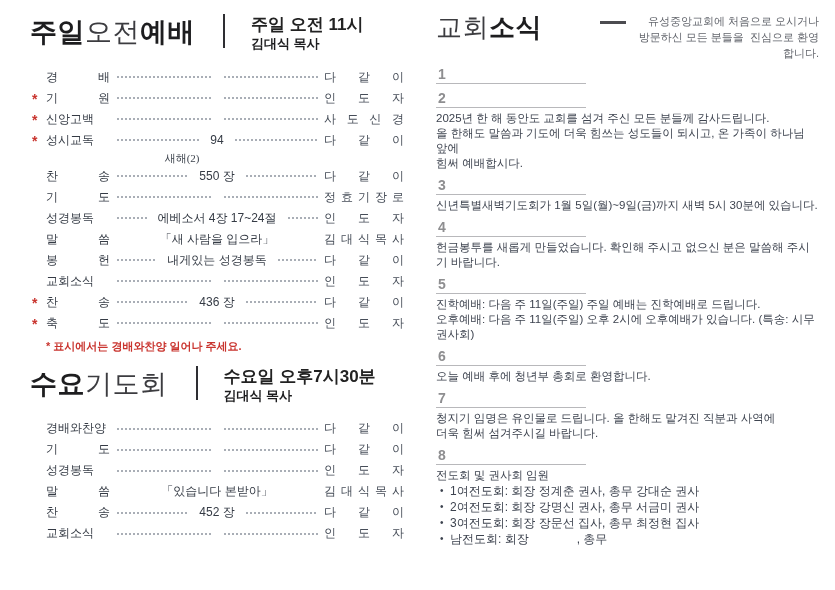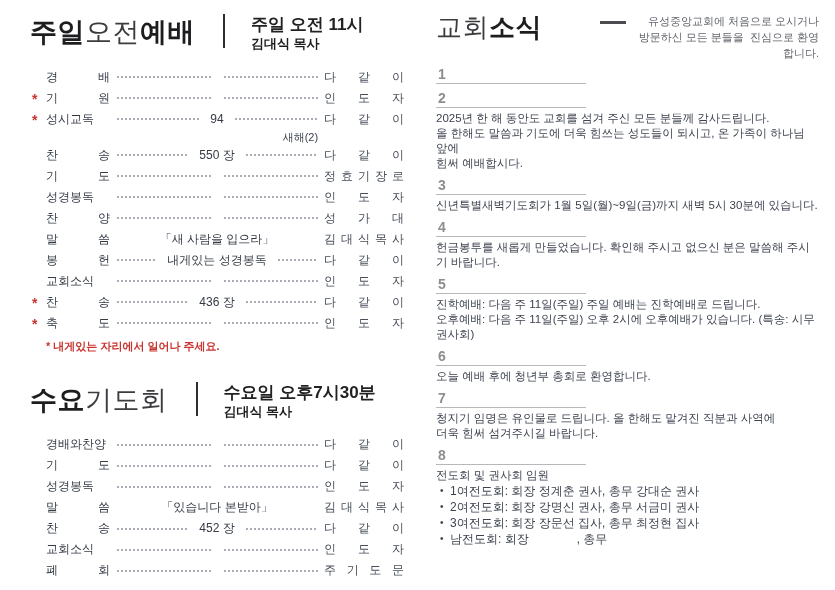--- a/index.html
+++ b/index.html
@@ -21,23 +21,23 @@
   .svc-row { position:relative; height:21px; display:flex; align-items:center; font-size:12px; }
   .star { position:absolute; left:-14px; top:3px; width:10px; visibility:hidden; }
   .starred .star { visibility:visible; }
   .star::before { content:"*"; color:#c9342e; font-weight:700; font-size:14px; }
   .svc-label { width:64px; flex:none; text-align:justify; text-align-last:justify; color:#353b45; }
   .leader { flex:1 1 auto; height:10px; margin:0 6px; background-image:radial-gradient(circle,#a9aeb6 1px,transparent 1.2px); background-size:4px 10px; background-repeat:repeat-x; background-position:left center; }
   .no-dots .leader { background:none; }
   .svc-center { flex:none; white-space:pre; color:#353b45; padding:0 4px; }
   .svc-center:empty { padding:0; }
   .svc-right { width:80px; flex:none; text-align:justify; text-align-last:justify; color:#464d58; white-space:pre; }
-  .svc-sub { height:15px; width:76%; text-align:right; font-size:11px; color:#3d434d; }
+  .svc-sub { height:15px; width:76%; text-align:center; font-size:11px; color:#3d434d;font-family:Liberation Serif, serif; }
   .svc-note { margin:5px 0 0 16px; font-size:11px; font-weight:700; color:#c9342e; white-space:pre-wrap; }
-  .wed-section { margin-top:28px; }
+  .wed-section { margin-top:12px; }
 
   
   .col-right { width:425px; padding:10px 16px 0 26px; }
   .news-header { display:flex; align-items:flex-start; margin-bottom:6px; }
   .news-title { font-size:26px; letter-spacing:.5px; color:#1d1d1f; white-space:nowrap; }
   .news-title .l { font-weight:300; color:#3c3c40; }
   .news-title .b { font-weight:800; }
   .dash-rule { width:26px; height:3px; background:#4c4c50; margin:11px 10px 0 58px; flex:none; }
   .welcome { font-size:11px; color:#63666d; line-height:16px; margin-top:3px; white-space:pre-wrap;text-align:right; }
 
@@ -75,20 +75,28 @@
         <div class="svc-row starred">
             <span class="star"></span>
             <span class="svc-label">기 원</span>
             <span class="leader"></span>
             <span class="svc-center"></span>
             <span class="leader"></span>
             <span class="svc-right">인 도 자</span>
           </div>
         <div class="svc-row starred">
             <span class="star"></span>
+            <span class="svc-label">신앙고백</span>
+            <span class="leader"></span>
+            <span class="svc-center"></span>
+            <span class="leader"></span>
+            <span class="svc-right">사 도 신 경</span>
+          </div>
+        <div class="svc-row starred">
+            <span class="star"></span>
             <span class="svc-label">성시교독</span>
             <span class="leader"></span>
             <span class="svc-center">94</span>
             <span class="leader"></span>
             <span class="svc-right">다 같 이</span>
           </div>
         <div class="svc-sub">새해(2)</div>
         <div class="svc-row">
             <span class="svc-label">찬 송</span>
             <span class="leader"></span>
@@ -99,29 +107,23 @@
         <div class="svc-row">
             <span class="svc-label">기 도</span>
             <span class="leader"></span>
             <span class="svc-center"></span>
             <span class="leader"></span>
             <span class="svc-right">정 효 기 장 로</span>
           </div>
         <div class="svc-row">
             <span class="svc-label">성경봉독</span>
             <span class="leader"></span>
-            <span class="leader"></span>
-            <span class="svc-right">인 도 자</span>
-          </div>
-        <div class="svc-row">
-            <span class="svc-label">찬 양</span>
-            <span class="leader"></span>
-            <span class="svc-center"></span>
-            <span class="leader"></span>
-            <span class="svc-right">성 가 대</span>
+            <span class="svc-center">에베소서 4장 17~24절</span>
+            <span class="leader"></span>
+            <span class="svc-right">인 도 자</span>
           </div>
         <div class="svc-row no-dots">
             <span class="svc-label">말 씀</span>
             <span class="leader"></span>
             <span class="svc-center">「새 사람을 입으라」</span>
             <span class="leader"></span>
             <span class="svc-right">김 대 식 목 사</span>
           </div>
         <div class="svc-row">
             <span class="svc-label">봉 헌</span>
@@ -147,21 +149,21 @@
           </div>
         <div class="svc-row starred">
             <span class="star"></span>
             <span class="svc-label">축 도</span>
             <span class="leader"></span>
             <span class="svc-center"></span>
             <span class="leader"></span>
             <span class="svc-right">인 도 자</span>
           </div>
       </div>
-      <div class="svc-note">* 내게있는 자리에서 일어나 주세요.</div>
+      <div class="svc-note">* 표시에서는 경배와찬양 일어나 주세요.</div>
     </div>
 
     <div class="wed-section">
       <div class="svc-header">
         <div class="svc-title"><span class="b">수요</span><span class="l">기도회</span></div>
         <div class="vbar"></div>
         <div class="svc-time-block">
           <div class="svc-time">수요일 오후7시30분</div>
           <div class="svc-pastor">김대식 목사</div>
         </div>
@@ -202,27 +204,20 @@
             <span class="leader"></span>
             <span class="svc-right">다 같 이</span>
           </div>
         <div class="svc-row">
             <span class="svc-label">교회소식</span>
             <span class="leader"></span>
             <span class="svc-center"></span>
             <span class="leader"></span>
             <span class="svc-right">인 도 자</span>
           </div>
-        <div class="svc-row">
-            <span class="svc-label">폐 회</span>
-            <span class="leader"></span>
-            <span class="svc-center"></span>
-            <span class="leader"></span>
-            <span class="svc-right">주 기 도 문</span>
-          </div>
       </div>
     </div>
   </div>
 
   <div class="col-right">
     <div class="news-header">
       <div class="news-title"><span class="l">교회</span><span class="b">소식</span></div>
       <div class="dash-rule"></div>
       <div class="welcome">유성중앙교회에 처음으로 오시거나
 방문하신 모든 분들을  진심으로 환영합니다.</div>

